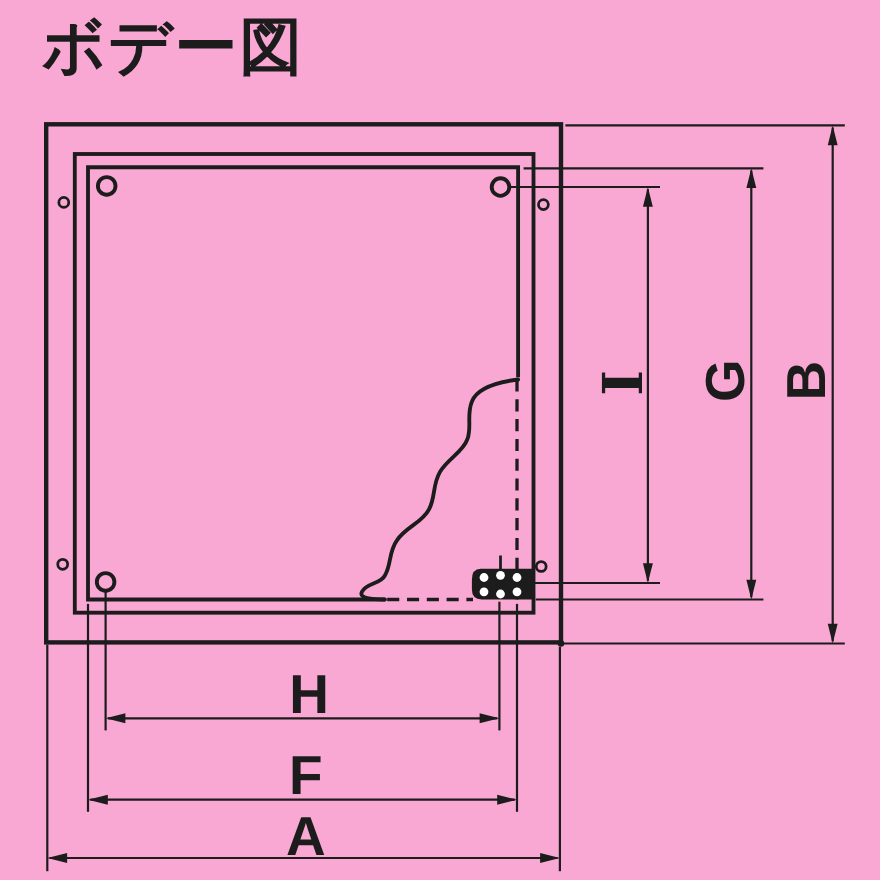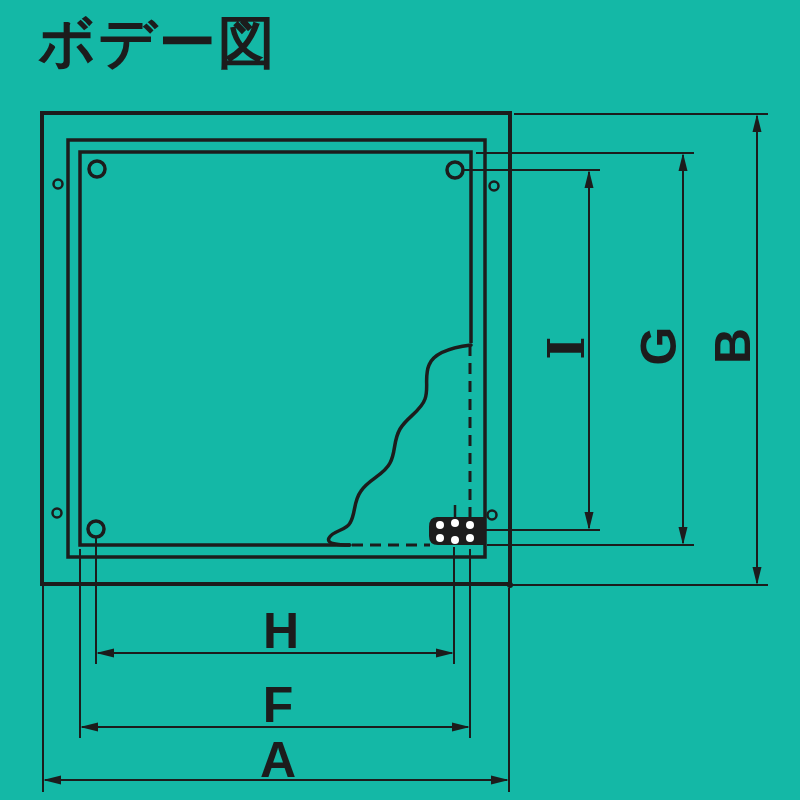--- a/index.html
+++ b/index.html
@@ -1,16 +1,16 @@
 <!DOCTYPE html>
 <html><head>
 <meta charset="utf-8">
 <style>
   html,body{margin:0;padding:0;background:#ffffff;}
-  .page{position:relative;width:800px;height:800px;background:#14b8a6;overflow:hidden;
+  .page{position:relative;width:800px;height:800px;background:#f9a8d4;overflow:hidden;
         font-family:"Liberation Sans","DejaVu Sans",sans-serif;}
   svg{display:block;}
   .t-title{font-family:"DejaVu Sans","Liberation Sans",sans-serif;font-weight:bold;
            font-size:57px;letter-spacing:2px;fill:#1c1c1c;}
   .t-dim{font-family:"Liberation Sans","DejaVu Sans",sans-serif;font-weight:bold;
          font-size:50px;fill:#1c1c1c;}
   .t-dim-serif{font-family:"DejaVu Serif","Liberation Serif",serif;font-weight:bold;
          font-size:50px;fill:#1c1c1c;}
   .ln{stroke:#1c1c1c;fill:none;}
   .arrow{fill:#1c1c1c;stroke:none;}

